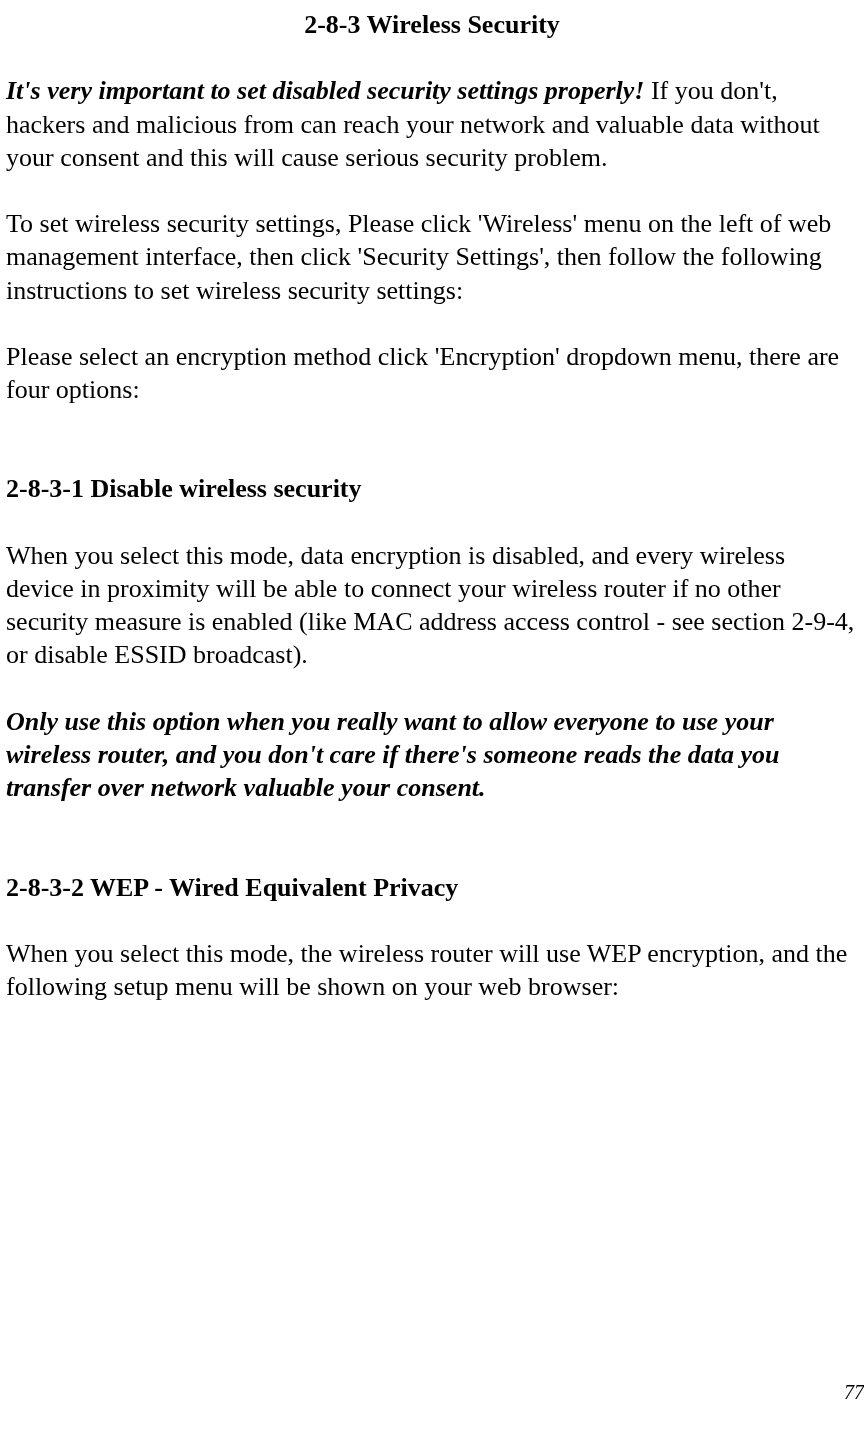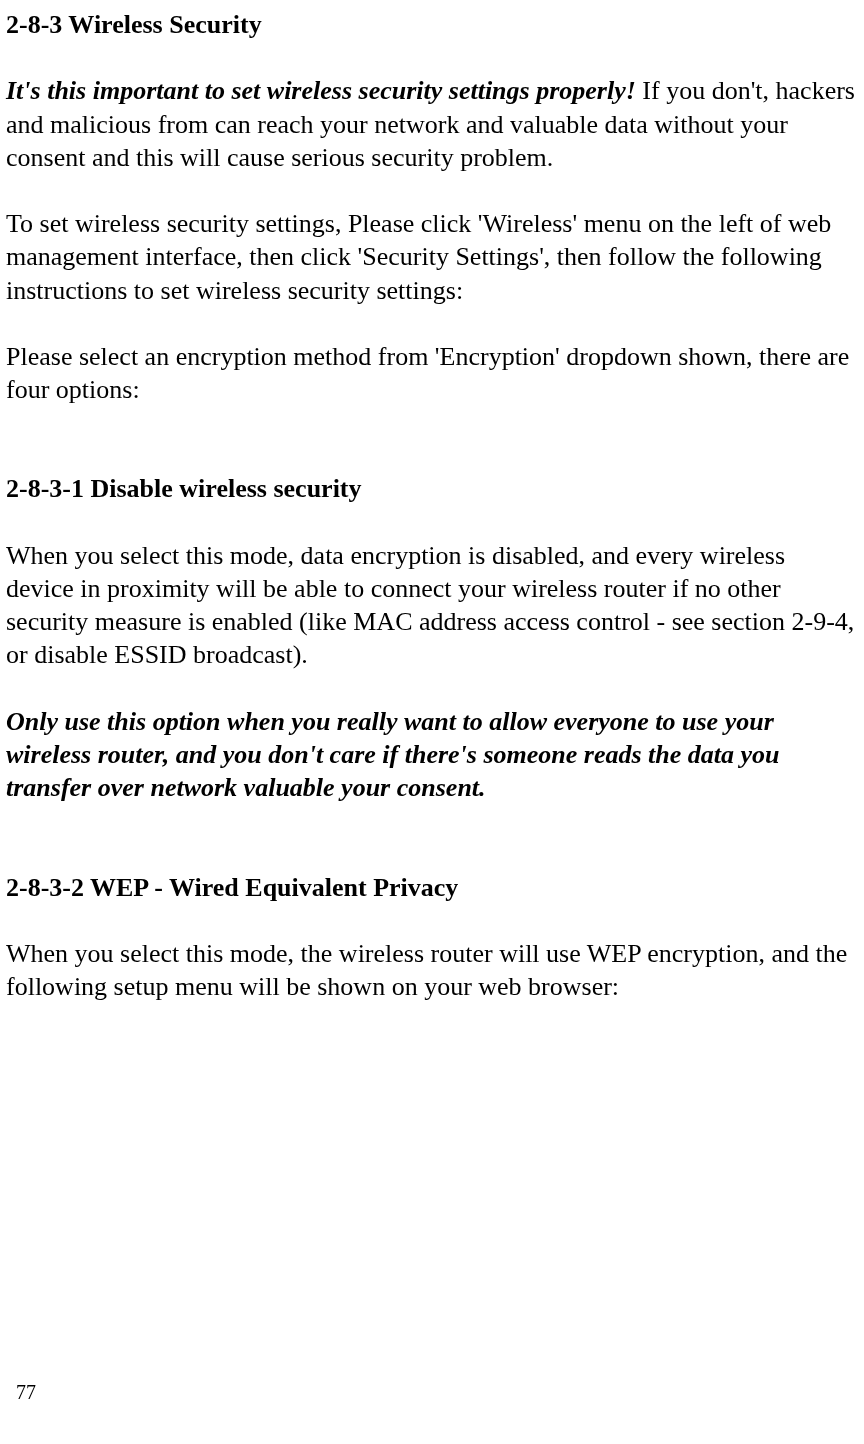--- a/index.html
+++ b/index.html
@@ -14,56 +14,58 @@
       font-family: "Times New Roman", Times, serif;
       font-size: 26px;
       line-height: 1.28;
       color: #000000;
       padding: 8px 6px 0 6px;
       position: relative;
     }
     .heading-main {
       font-weight: bold;
       margin-bottom: 33px;
+      text-align: center;
     }
     .heading-sub {
       font-weight: bold;
       margin-bottom: 33px;
     }
     .paragraph {
       margin-bottom: 33px;
     }
     .bold-italic {
       font-weight: bold;
       font-style: italic;
     }
     .spacer {
       height: 33px;
     }
     .page-number {
       position: absolute;
       bottom: 38px;
-      left: 16px;
+      left: 4px;
       right: 0;
-      text-align: left;
+      text-align: right;
       font-size: 20px;
+      font-style: italic;
     }
   </style>
 </head>
 <body>
 
 <div class="heading-main">2-8-3 Wireless Security</div>
 
 <div class="paragraph">
-  <span class="bold-italic">It's this important to set wireless security settings properly!</span><span> If you don't, hackers and malicious from can reach your network and valuable data without your consent and this will cause serious security problem.</span>
+  <span class="bold-italic">It's very important to set disabled security settings properly!</span><span> If you don't, hackers and malicious from can reach your network and valuable data without your consent and this will cause serious security problem.</span>
 </div>
 
 <div class="paragraph">To set wireless security settings, Please click 'Wireless' menu on the left of web management interface, then click 'Security Settings', then follow the following instructions to set wireless security settings:</div>
 
-<div class="paragraph">Please select an encryption method from 'Encryption' dropdown shown, there are four options:</div>
+<div class="paragraph">Please select an encryption method click 'Encryption' dropdown menu, there are four options:</div>
 
 <div class="spacer"></div>
 
 <div class="heading-sub">2-8-3-1 Disable wireless security</div>
 
 <div class="paragraph">When you select this mode, data encryption is disabled, and every wireless device in proximity will be able to connect your wireless router if no other security measure is enabled (like MAC address access control - see section 2-9-4, or disable ESSID broadcast).</div>
 
 <div class="paragraph bold-italic">Only use this option when you really want to allow everyone to use your wireless router, and you don't care if there's someone reads the data you transfer over network valuable your consent.</div>
 
 <div class="spacer"></div>

